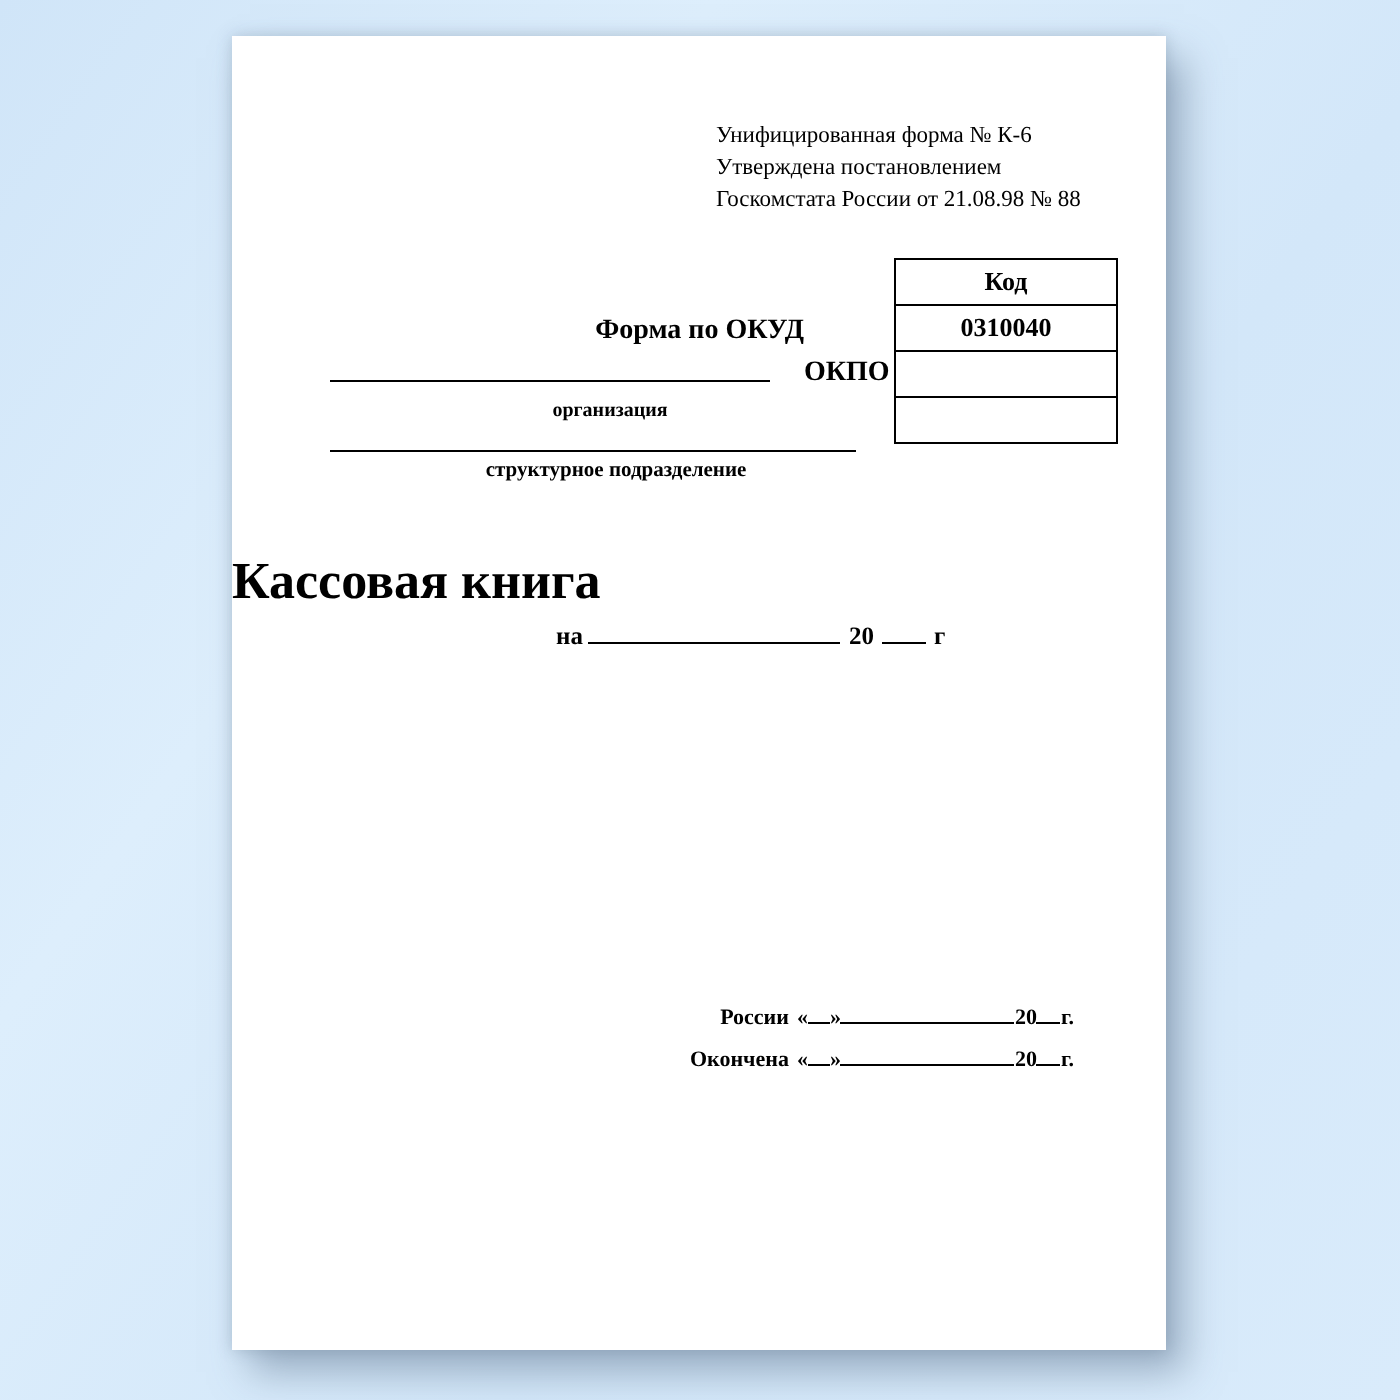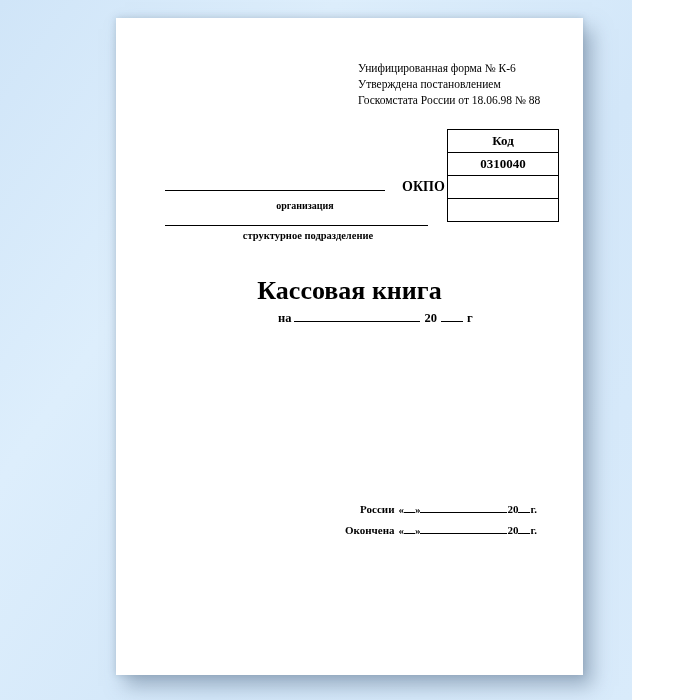--- a/index.html
+++ b/index.html
@@ -3,21 +3,21 @@
 <meta charset="utf-8">
 <style>
   html, body { margin: 0; padding: 0; }
   body {
     width: 700px; height: 700px;
     font-family: "Liberation Serif", "DejaVu Serif", serif;
     color: #000;
   }
   .canvas {
     position: relative;
-    width: 632px; height: 700px;
+    width: 700px; height: 700px;
     overflow: hidden;
     background: linear-gradient(125deg, #d0e5f8 0%, #ddeefc 30%, #d3e7f9 62%, #d9ebfb 100%);
   }
   .page {
     position: absolute;
     left: 116px; top: 18px;
     width: 467px; height: 657px;
     background: #ffffff;
     box-shadow: 9px 11px 18px rgba(96,118,143,0.50),
                 0 0 7px rgba(96,118,143,0.30);
@@ -58,21 +58,21 @@
   .line-subdiv {
     position: absolute; left: 49px; top: 207px; width: 263px;
     height: 0; border-bottom: 1px solid #000;
   }
   .caption-subdiv {
     position: absolute; left: 49px; top: 212px; width: 286px;
     text-align: center; font-weight: bold; font-size: 10.5px; line-height: 11px;
   }
   .doc-title {
     position: absolute; left: 0; right: 0; top: 260px; margin: 0;
-    text-align: center; font-weight: bold; font-size: 26px; line-height: 26px;
+    font-weight: bold; font-size: 26px; line-height: 26px;
   }
   .period {
     position: absolute; left: 140px; top: 294px;
     font-weight: bold; font-size: 12.5px; line-height: 13px; white-space: nowrap; padding-left: 22px;
   }
   .blank {
     display: inline-block; height: 1px;
     border-bottom: 1px solid #000;
     vertical-align: baseline;
   }
@@ -93,40 +93,41 @@
 </style>
 </head>
 <body>
 
 <div class="canvas">
   <div class="page">
 
     <div class="approval">
       <div>Унифицированная форма № К-6</div>
       <div>Утверждена постановлением</div>
-      <div>Госкомстата России от 18.06.98 № 88</div>
+      <div>Госкомстата России от 21.08.98 № 88</div>
     </div>
 
     <table class="code-table">
       <tbody>
         <tr>
           <td>Код</td>
         </tr>
         <tr>
           <td>0310040</td>
         </tr>
         <tr>
           <td></td>
         </tr>
         <tr>
           <td></td>
         </tr>
       </tbody>
     </table>
 
+    <div class="okud-label">Форма по ОКУД</div>
 
     <div class="line-org"></div>
     <div class="okpo-label">ОКПО</div>
     <div class="caption-org">организация</div>
 
     <div class="line-subdiv"></div>
     <div class="caption-subdiv">структурное подразделение</div>
 
     <h1 class="doc-title">Кассовая книга</h1>
 

